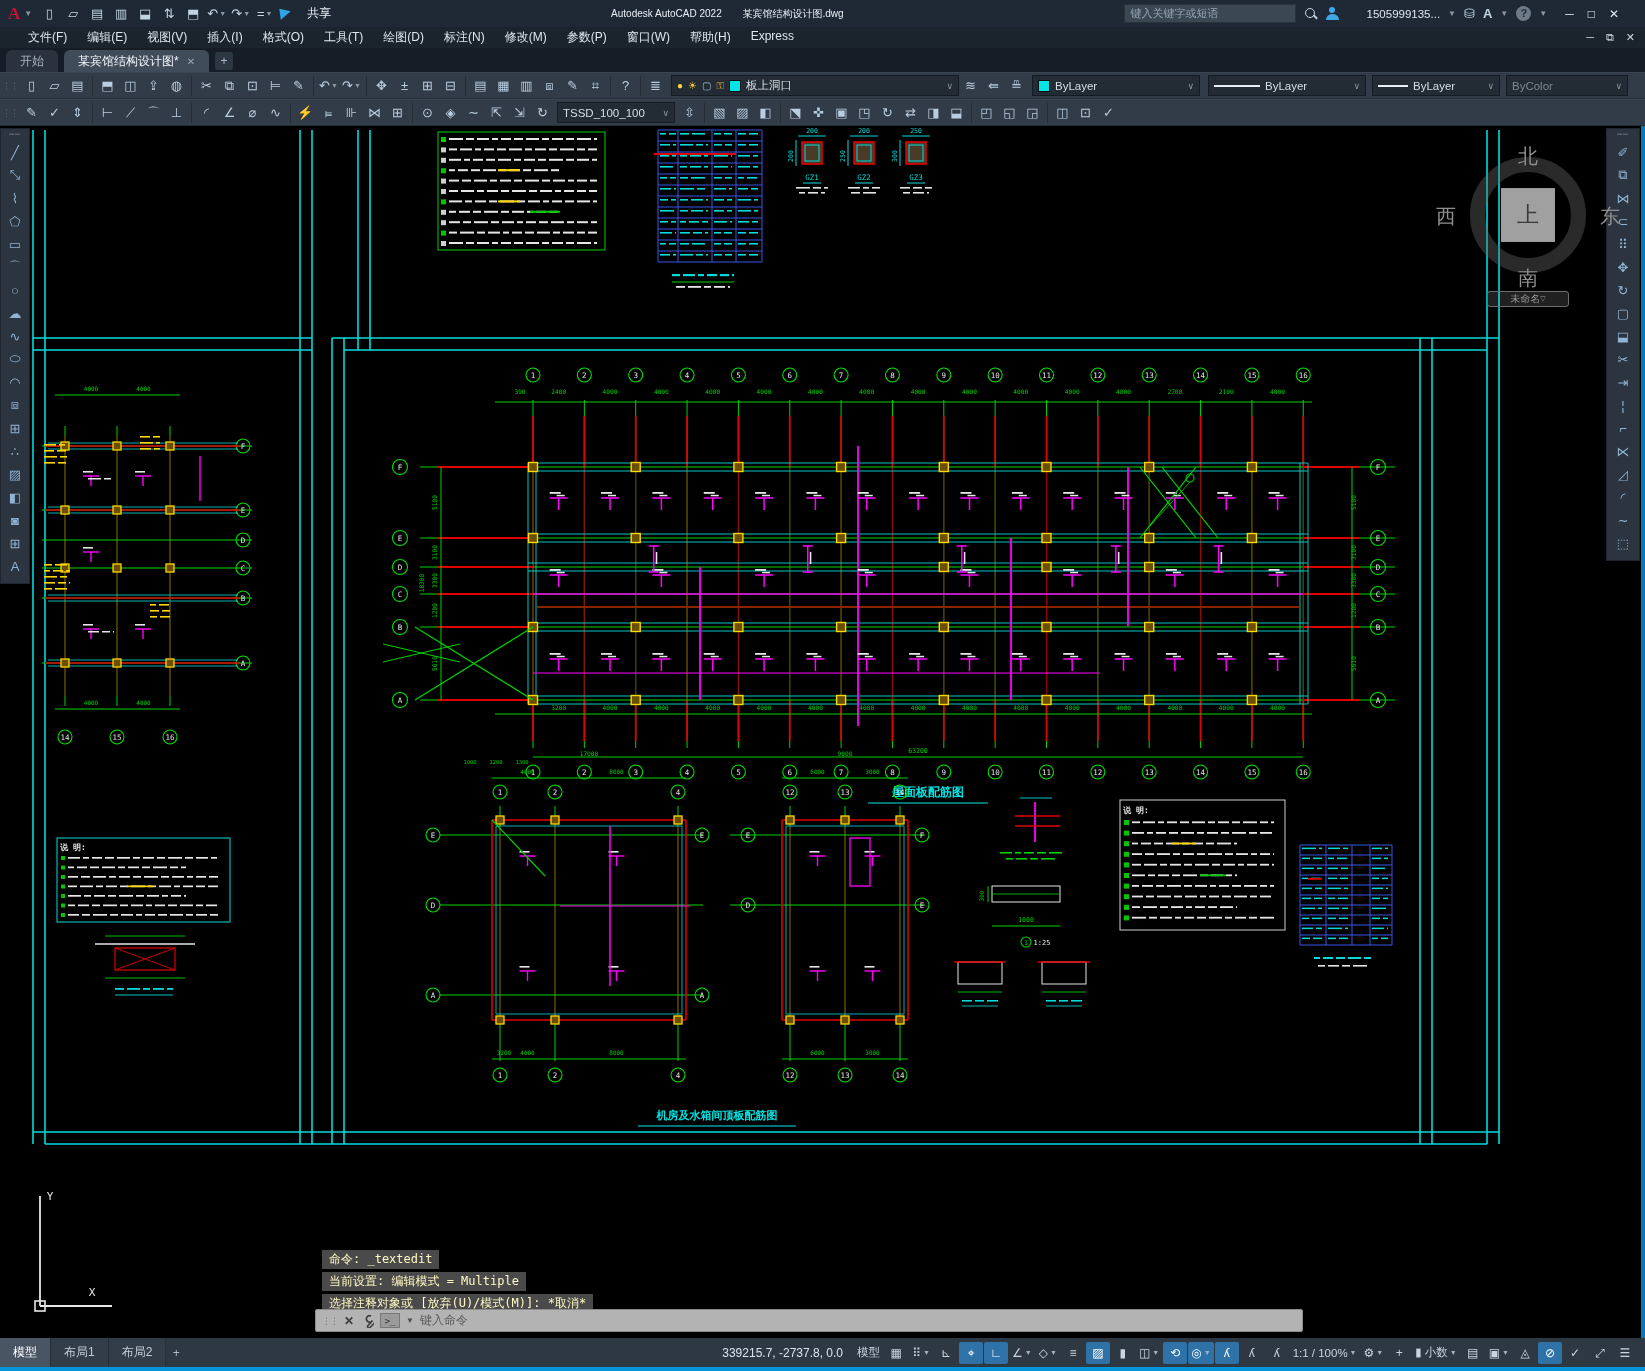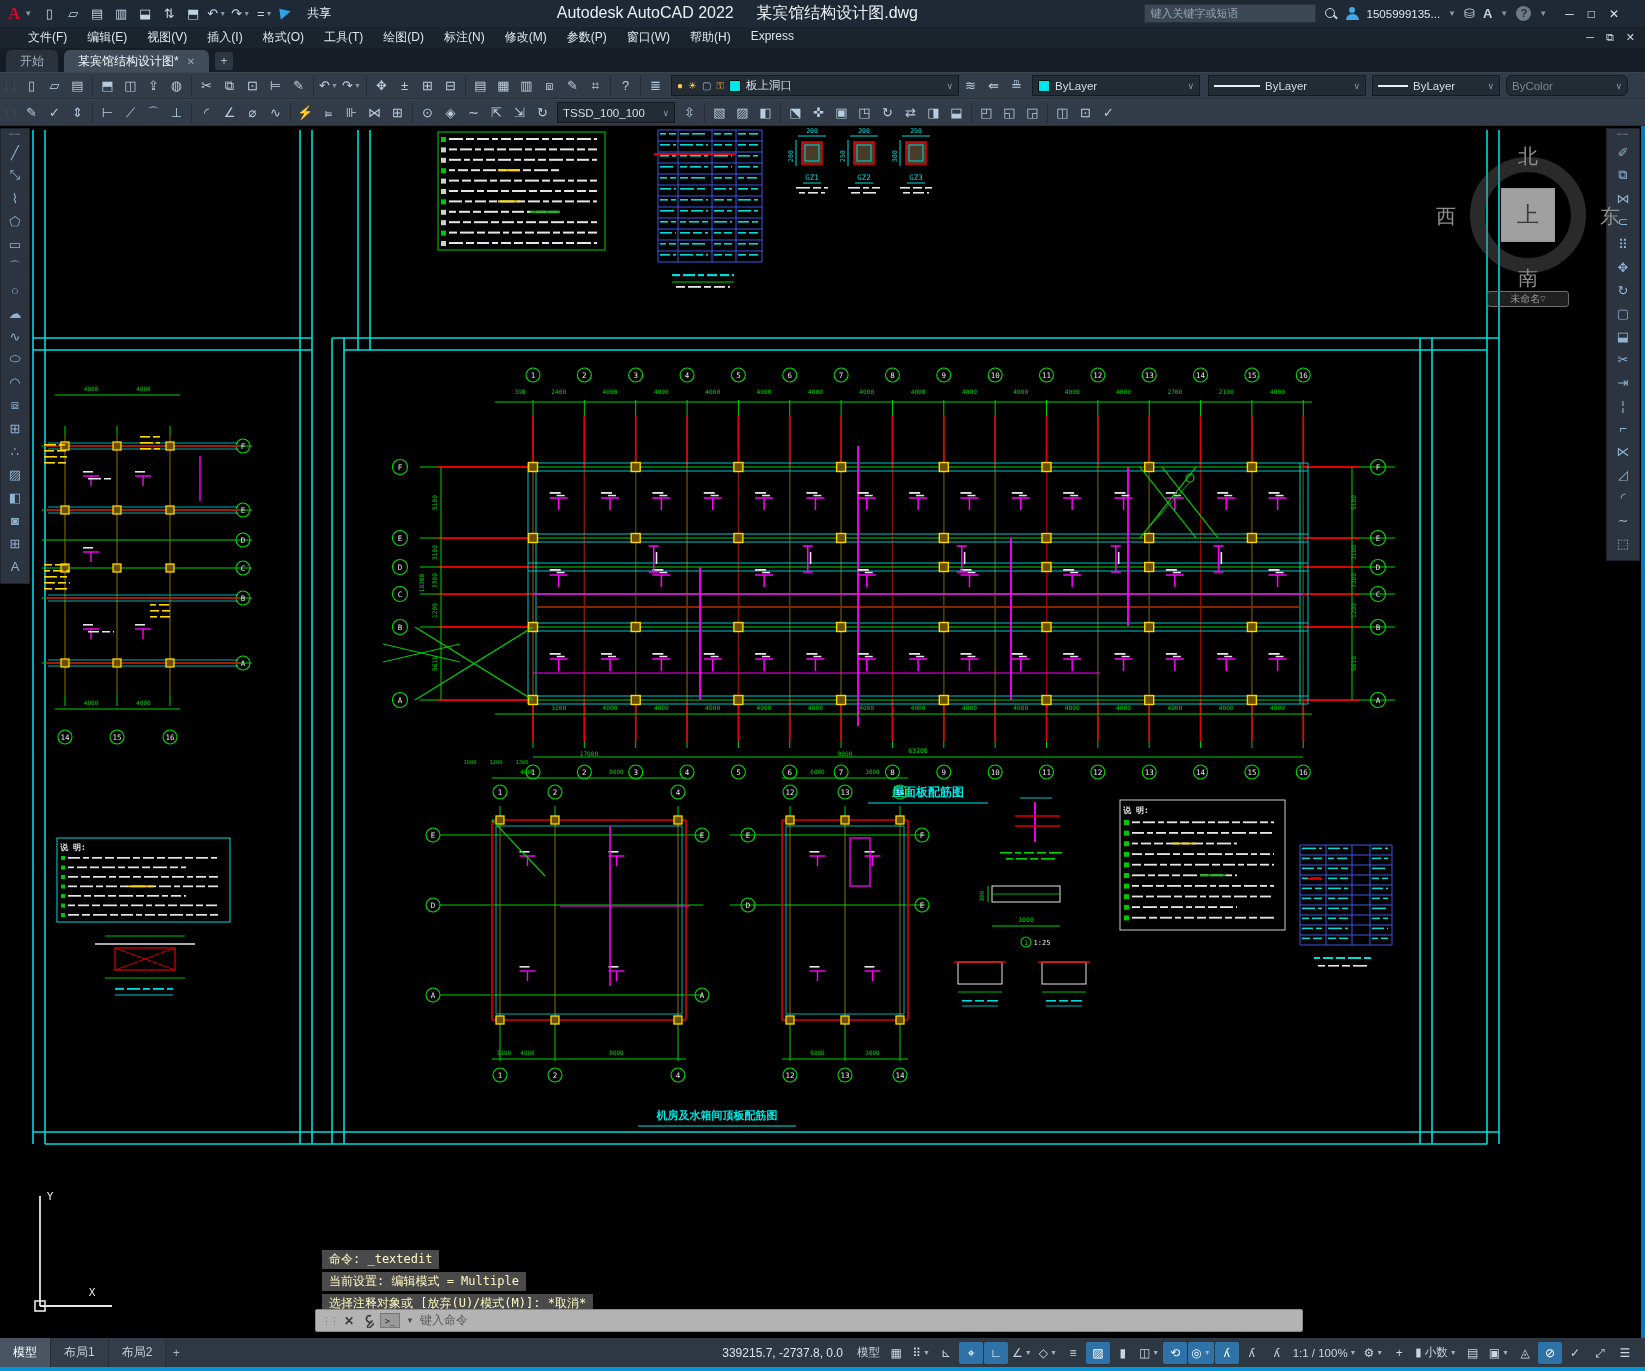--- a/index.html
+++ b/index.html
@@ -9,31 +9,31 @@
 
   
   .titlebar { position:absolute; left:0; top:0; width:1645px; height:27px; background:#1f2936; display:flex; align-items:center; }
   .logo { color:#c41230; font-weight:bold; font-size:17px; padding:0 4px 0 8px; font-family:"Liberation Serif", serif; }
   .logo-caret { color:#8b97a5; font-size:8px; margin-right:6px; }
   .qat { display:flex; align-items:center; gap:2px; }
   .qat .ticon { width:22px; height:20px; display:flex; align-items:center; justify-content:center; color:#c2d3e2; font-size:13px; }
   .qat .caret { color:#8b97a5; font-size:7px; width:8px; }
   .share { color:#e8eef4; font-size:12px; margin-left:4px; display:flex; align-items:center; gap:16px;}
   .plane { width:0; height:0; border-left:11px solid #2ea3e6; border-top:4px solid transparent; border-bottom:7px solid transparent; transform:rotate(-8deg); }
-  .title-center { flex:1; text-align:center; font-size:16px; color:#e9eef3; white-space:nowrap; }
+  .title-center { flex:1; text-align:center; font-size:10px; color:#e9eef3; white-space:nowrap; }
   .title-center .doc { margin-left:18px; }
   .tb-right { display:flex; align-items:center; gap:8px; padding-right:18px; }
   .searchbox { width:172px; height:19px; background:#3c4754; border:1px solid #2a323c; color:#97a4b2; font-size:11px; display:flex; align-items:center; padding:0 6px; font-style:normal; }
   .mag { width:14px; height:14px; position:relative; }
   .mag::before { content:""; position:absolute; left:1px; top:1px; width:8px; height:8px; border:1.5px solid #c2d3e2; border-radius:50%; }
   .mag::after { content:""; position:absolute; left:9px; top:9px; width:5px; height:1.5px; background:#c2d3e2; transform:rotate(45deg); }
   .person { width:13px; height:13px; position:relative; }
   .person::before { content:""; position:absolute; left:3.5px; top:0; width:6px; height:6px; border-radius:50%; background:#3fa9e8; }
   .person::after { content:""; position:absolute; left:0; top:7px; width:13px; height:6px; border-radius:6px 6px 0 0; background:#3fa9e8; }
-  .user-label { color:#dfe7ee; font-size:11.5px; }
+  .user-label { color:#dfe7ee; font-size:11.5px;margin-left:20px; }
   .cart { color:#c2d3e2; font-size:13px; }
   .a-glyph { color:#c2d3e2; font-size:13px; font-weight:bold; }
   .help-circle { width:15px; height:15px; border-radius:50%; background:#6e7a87; color:#1f2936; font-weight:bold; font-size:11px; text-align:center; line-height:15px; }
   .winbtns { display:flex; gap:14px; margin-left:10px; padding-right:8px; color:#dfe7ee; font-size:12px; }
   .winbtns span { cursor:default; }
 
   
   .menubar { position:absolute; left:0; top:27px; width:1645px; height:21px; background:#1b232d; display:flex; align-items:center; padding-left:18px; }
   .menubar .mitem { padding:0 10px; font-size:12px; color:#dde5ed; }
   .menubar .spacer { flex:1; }
@@ -52,21 +52,21 @@
   .ticon { width:23px; height:22px; display:flex; align-items:center; justify-content:center; color:#b9cde0; font-size:13px; }
   .ticon .caret { font-size:7px; color:#8b97a5; margin-left:1px; }
   .tsep { width:1px; height:20px; background:#242c35; margin:0 3px; box-shadow:1px 0 0 #40url4b58; }
   .tsep { width:1px; height:20px; background:#242c35; margin:0 3px; }
   .grip { color:#5a6673; font-size:9px; letter-spacing:-1px; margin:0 2px; }
   .dd { height:21px; background:#232b34; border:1px solid #151b22; display:flex; align-items:center; padding:0 5px; gap:5px; font-size:11.5px; color:#d6dee6; }
   .dd .sw { width:12px; height:12px; background:#00e5e5; border:1px solid #0a0f14; }
   .dd .caret { margin-left:auto; color:#8b97a5; font-size:9px; }
   .dd .ltline { width:46px; height:0; border-top:2px solid #e8eef4; }
   .dd .lwline { width:30px; height:0; border-top:2.5px solid #e8eef4; }
-  .dd.gray { color:#7d8895;border-radius:6px; }
+  .dd.gray { color:#7d8895; }
   .mini { font-size:10px; }
   .mini.y { color:#ffd24a; } .mini.b { color:#9fb9d0; }
 
   
   .canvas { position:absolute; left:0; top:126px; width:1645px; height:1212px; background:#000; overflow:hidden; }
   .vtb { position:absolute; width:30px; background:#2b343f; border:1px solid #1d242d; display:flex; flex-direction:column; align-items:center; padding:3px 0 6px 0; gap:1px; }
   .vtb .vgrip { color:#5a6673; font-size:8px; letter-spacing:1px; height:8px; line-height:6px; }
   .vtb .ticon { width:24px; height:22px; font-size:13px; color:#8fb3d4; }
   .draw-tb { left:0; top:2px; }
   .mod-tb { left:1606px; top:2px; width:34px; }

